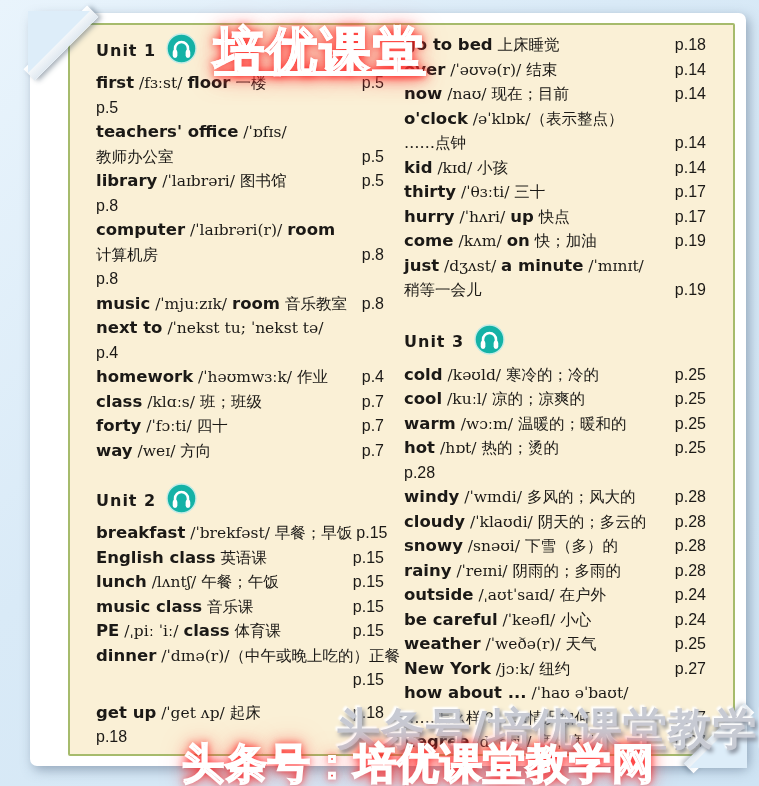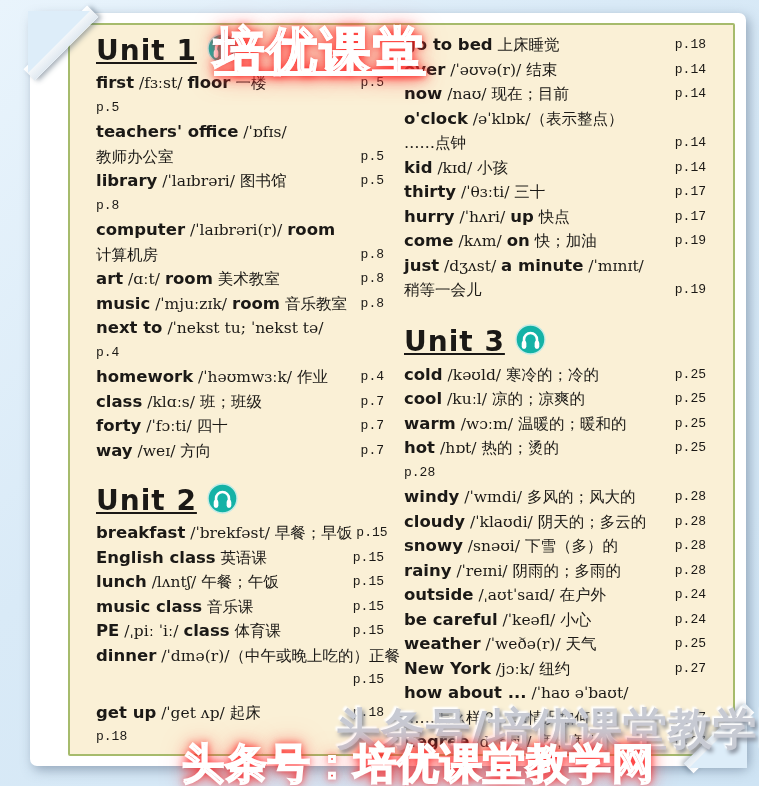--- a/index.html
+++ b/index.html
@@ -15,28 +15,28 @@
   }
   .inner{
     position:absolute;left:38px;top:10px;right:11px;bottom:10px;
     background:#faf0d6;border:2px solid #a6bb6c;border-radius:2px;
     overflow:hidden;
   }
   .col{position:absolute;}
   #col1{left:26px;top:4px;width:288px;}
   #col2{left:334px;top:10px;width:302px;}
   .unit-header{display:flex;align-items:center;gap:10px;height:38px;margin:2px 0 4px;}
-  .unit-label{font-size:28px;font-weight:700;letter-spacing:1px;text-decoration:underline;}
+  .unit-label{font-size:16px;font-weight:700;letter-spacing:1px;}
   .hp{display:inline-flex;margin-top:-4px;}
   .row{display:flex;justify-content:space-between;align-items:flex-start;gap:4px;
        min-height:24.5px;line-height:19px;}
   .txt{white-space:nowrap;}
   .w{font-weight:700;font-size:16.5px;font-family:"DejaVu Sans","Liberation Sans",sans-serif;}
   .ph,.zh{font-family:"DejaVu Serif","Liberation Serif",serif;font-size:15.5px;}
-  .page{font-family:Liberation Mono, monospace;font-size:13px;flex-shrink:0;}
+  .page{font-family:Liberation Sans, sans-serif;font-size:16px;flex-shrink:0;}
   
   .red-glow{
     position:absolute;z-index:30;font-weight:700;
     font-family:"DejaVu Serif","Liberation Serif",serif;
     color:#ec0f0f;-webkit-text-stroke:1.8px #ffffff;
     text-shadow:0 0 7px rgba(255,35,35,.95),0 0 14px rgba(255,45,45,.8),0 0 24px rgba(255,70,70,.6);
     white-space:nowrap;
   }
   #brand-title{left:214px;top:18px;font-size:50px;letter-spacing:3px;text-decoration:underline;}
   #wm-red{left:182px;top:736px;font-size:42px;letter-spacing:1px;}
@@ -102,21 +102,20 @@
         </div>
         <div class="row">
           <div class="txt"><span class="w">computer</span><span class="zh"> </span><span class="ph">/ˈlaɪbrəri(r)/</span><span class="zh"> </span><span class="w">room</span></div>
           <div class="page"></div>
         </div>
         <div class="row">
           <div class="txt"><span class="zh">计算机房</span></div>
           <div class="page">p.8</div>
         </div>
         <div class="row">
-          <div class="txt"><span class="w">art</span><span class="zh"> </span><span class="ph">/ɑːt/</span><span class="zh"> </span><span class="w">room</span><span class="zh"> 美术教室</span></div>
           <div class="page">p.8</div>
         </div>
         <div class="row">
           <div class="txt"><span class="w">music</span><span class="zh"> </span><span class="ph">/ˈmjuːzɪk/</span><span class="zh"> </span><span class="w">room</span><span class="zh"> 音乐教室</span></div>
           <div class="page">p.8</div>
         </div>
         <div class="row">
           <div class="txt"><span class="w">next to</span><span class="zh"> </span><span class="ph">/ˈnekst tu; ˈnekst tə/</span></div>
           <div class="page"></div>
         </div>

